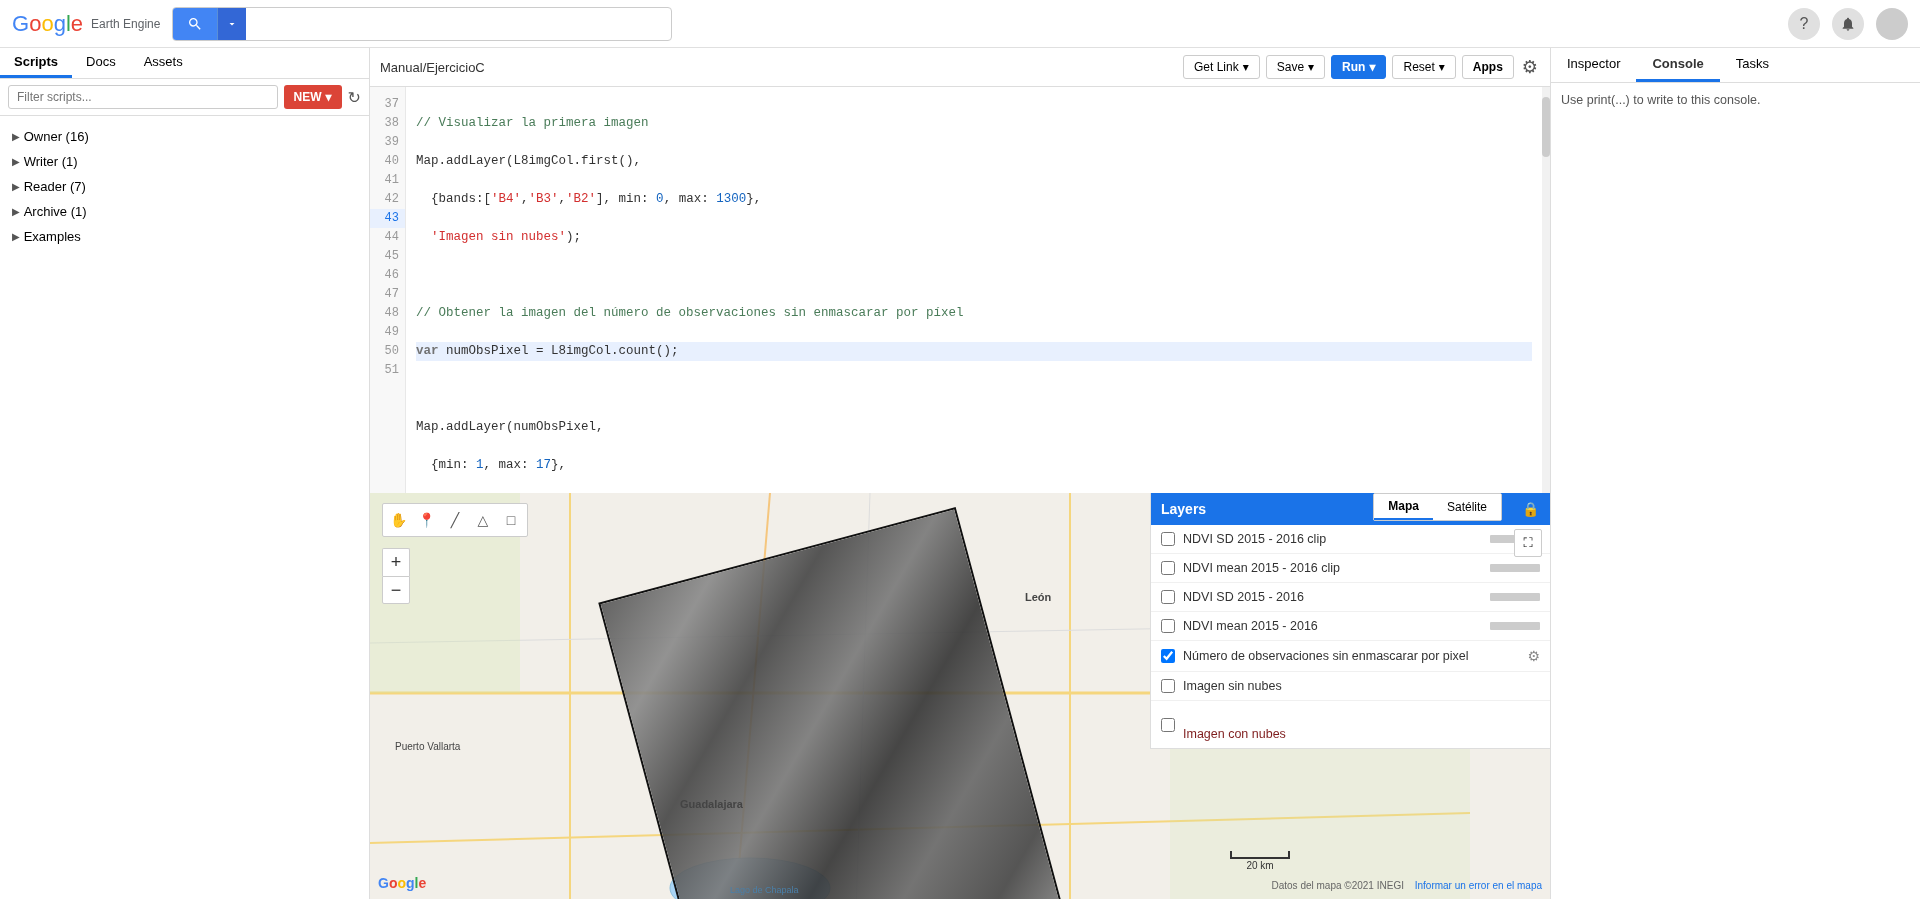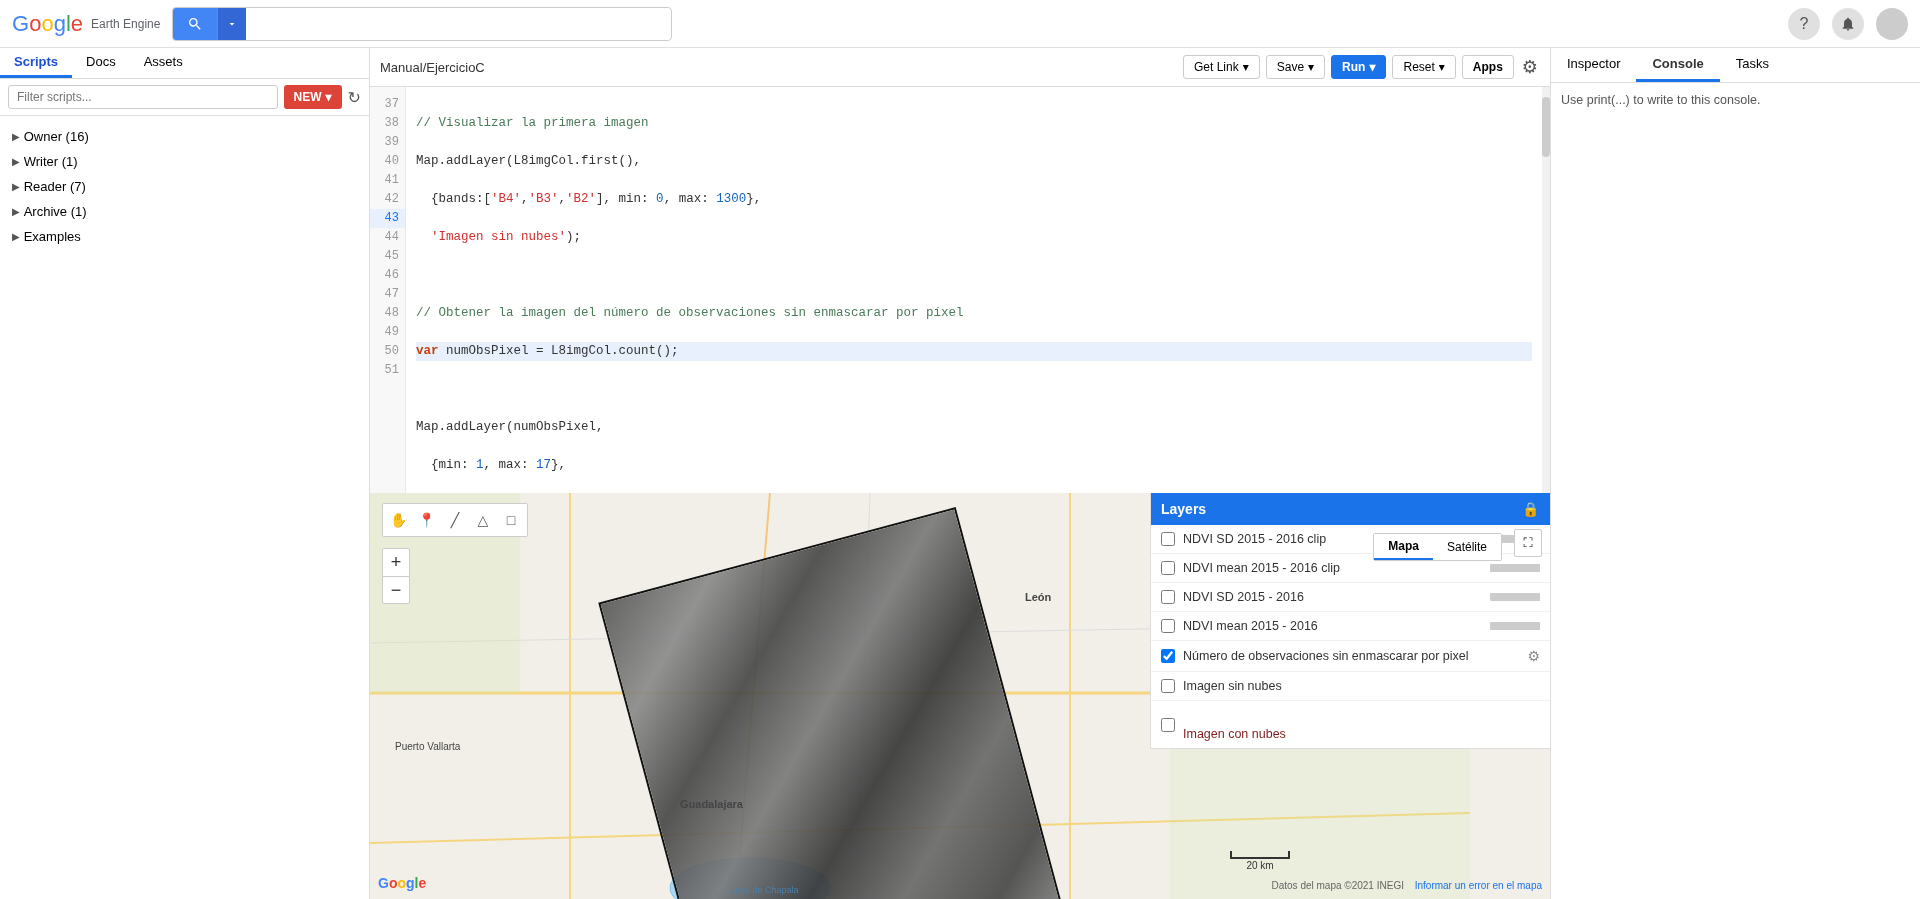--- a/index.html
+++ b/index.html
@@ -23,21 +23,21 @@
     .icon-circle { width: 32px; height: 32px; border-radius: 50%; background: #e0e0e0; display: flex; align-items: center; justify-content: center; cursor: pointer; font-size: 16px; color: #555; }
     .avatar { width: 32px; height: 32px; border-radius: 50%; background: #ccc; }
 
     
     #main { display: flex; height: calc(899px - 48px); }
 
     
     #left-panel { width: 370px; display: flex; flex-direction: column; border-right: 1px solid #ddd; flex-shrink: 0; }
     #left-tabs { display: flex; background: #fff; border-bottom: 1px solid #ddd; }
     .left-tab { padding: 6px 14px; font-size: 13px; cursor: pointer; border-bottom: 3px solid transparent; }
-    .left-tab.active { color: #1d4ed8; border-bottom: 3px solid #1a73e8; font-weight: 600; }
+    .left-tab.active { color: #000000; border-bottom: 3px solid #1a73e8; font-weight: 600; }
     #scripts-toolbar { display: flex; align-items: center; gap: 6px; padding: 6px 8px; border-bottom: 1px solid #ddd; }
     #filter-input { border: 1px solid #ccc; border-radius: 3px; padding: 4px 8px; font-size: 12px; color: #aaa; flex: 1; }
     #new-btn { background: #db4437; color: #fff; border: none; border-radius: 3px; padding: 5px 10px; font-size: 12px; font-weight: 600; cursor: pointer; display: flex; align-items: center; gap: 4px; }
     #refresh-btn { background: none; border: none; cursor: pointer; font-size: 16px; color: #555; }
     #scripts-tree { padding: 8px 0; overflow-y: auto; flex: 1; }
     .tree-item { padding: 5px 12px; cursor: pointer; font-size: 13px; display: flex; align-items: center; gap: 4px; }
     .tree-item .arrow { font-size: 10px; color: #555; }
 
     
     #center-panel { flex: 1; display: flex; flex-direction: column; min-width: 0; }
@@ -51,21 +51,21 @@
     
     #code-editor { flex: 1; background: #fff; overflow: hidden; position: relative; }
     #code-content { display: flex; height: 100%; overflow-y: auto; font-family: 'Courier New', monospace; font-size: 12.5px; }
     #line-numbers { width: 36px; flex-shrink: 0; background: #f8f8f8; border-right: 1px solid #e8e8e8; padding: 8px 0; text-align: right; color: #999; user-select: none; }
     .ln { padding: 0 6px; line-height: 19px; font-size: 12px; }
     .ln.active-line { background: #e8f0fe; color: #1a73e8; }
     #code-lines { flex: 1; padding: 8px 10px; line-height: 19px; white-space: pre; overflow-x: auto; }
     .code-line { line-height: 19px; min-height: 19px; }
     .code-line.highlighted { background: #e8f0fe; }
     .c-comment { color: #4a7c59; }
-    .c-keyword { color: #c2410c; font-weight: 600; }
+    .c-keyword { color: #737373; font-weight: 600; }
     .c-string { color: #d32f2f; }
     .c-number { color: #1565c0; }
     .c-default { color: #333; }
 
     
     #map-area { flex: 1; position: relative; overflow: hidden; }
     #map-placeholder { width: 100%; height: 100%; background: #e8e0d8; position: relative; overflow: hidden; }
     .zoom-btn { width: 28px; height: 28px; background: #fff; border: 1px solid #ccc; cursor: pointer; font-size: 18px; display: flex; align-items: center; justify-content: center; color: #333; }
     .zoom-btn:first-child { border-radius: 2px 2px 0 0; border-bottom: none; }
     .zoom-btn:last-child { border-radius: 0 0 2px 2px; }
@@ -257,21 +257,21 @@
         </div>
 
         <div style="position:absolute;top:305px;left:310px;font-size:11px;color:#444;white-space:nowrap;z-index:6;font-weight:600;">Guadalajara</div>
         <div style="position:absolute;top:98px;left:655px;font-size:11px;color:#444;white-space:nowrap;z-index:6;font-weight:600;">León</div>
         <div style="position:absolute;top:108px;left:790px;font-size:10px;color:#444;white-space:nowrap;z-index:6;">Guanajuato</div>
 
         <div style="position:absolute;top:392px;left:360px;font-size:9px;color:#4a7fa8;white-space:nowrap;z-index:6;">Lago de Chapala</div>
 
         <div style="position:absolute;top:248px;left:25px;font-size:10px;color:#444;white-space:nowrap;z-index:6;">Puerto Vallarta</div>
 
-        <div style="position:absolute;right:48px;top:0;display:flex;background:#fff;border:1px solid #ccc;border-radius:2px;z-index:20;margin-top:40px;">
+        <div style="position:absolute;right:48px;top:0;display:flex;background:#fff;border:1px solid #ccc;border-radius:2px;z-index:20;">
           <button style="padding:5px 14px;font-size:12px;cursor:pointer;background:#fff;border:none;font-weight:600;border-bottom:2px solid #1a73e8;">Mapa</button>
           <button style="padding:5px 14px;font-size:12px;cursor:pointer;background:#fff;border:none;">Satélite</button>
         </div>
 
         <button style="position:absolute;right:8px;top:36px;background:#fff;border:1px solid #ccc;border-radius:2px;width:28px;height:28px;display:flex;align-items:center;justify-content:center;cursor:pointer;font-size:13px;z-index:20;">⛶</button>
 
         <div style="position:absolute;bottom:28px;right:260px;display:flex;flex-direction:column;align-items:center;z-index:20;">
           <div style="display:flex;align-items:flex-end;">
             <div style="width:60px;height:8px;border:2px solid #333;border-top:none;"></div>
           </div>

